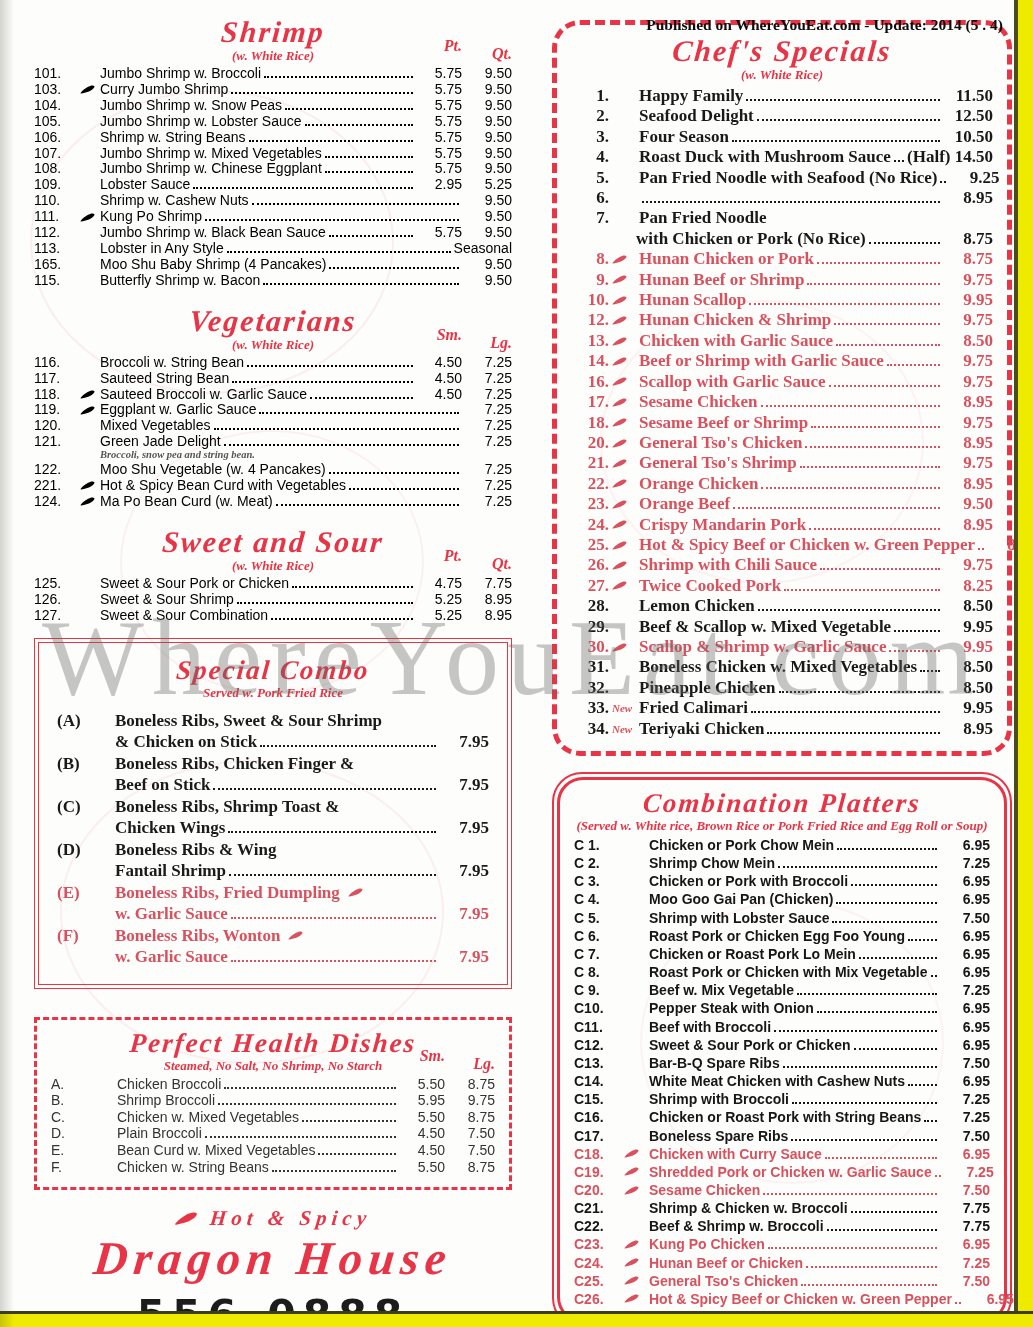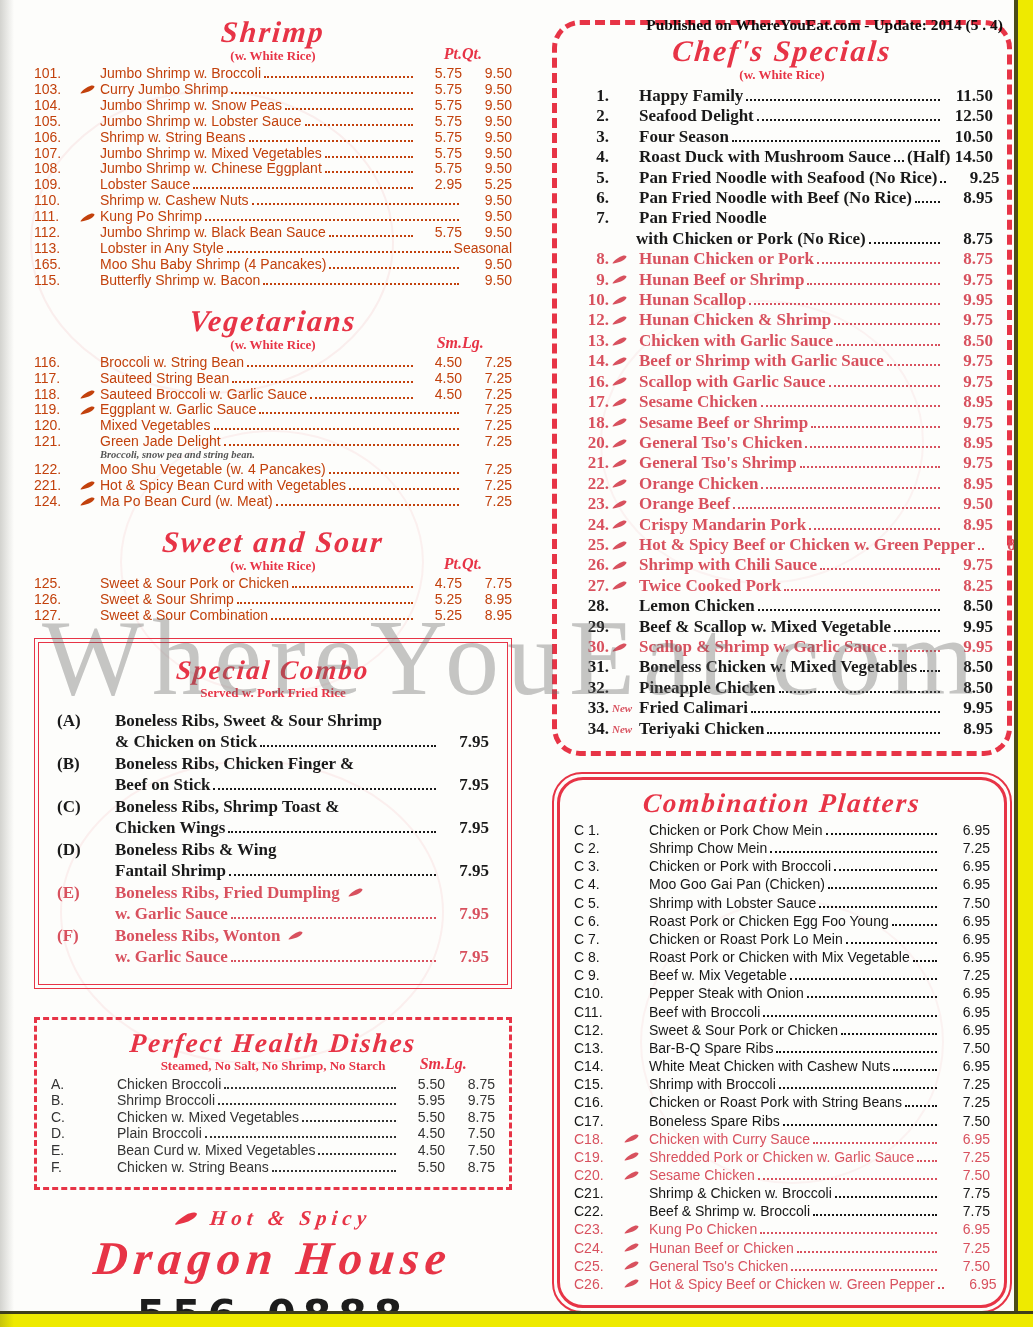--- a/index.html
+++ b/index.html
@@ -35,28 +35,28 @@
 
   .cols{position:relative;display:flex;z-index:1;}
   .col-left{width:478px;margin-left:34px;padding-top:16px;flex:none;}
   .col-right{width:460px;margin-left:40px;padding-top:20px;flex:none;}
 
   
   .script{font-family:"Liberation Serif",serif;font-style:italic;font-weight:bold;
     color:var(--red);transform:skewX(-5deg);letter-spacing:2px;margin:0;text-align:center;}
   .t-big{font-size:30px;line-height:32px;}
   .t-med{font-size:27px;line-height:30px;}
-  .subtitle{font-family:"Liberation Serif",serif;font-weight:bold;
+  .subtitle{font-family:"Liberation Serif",serif;font-style:italic;font-weight:bold;
     color:var(--red);font-size:13px;text-align:center;line-height:15px;}
   .listhead{position:relative;margin-bottom:3px;}
   .colheads{position:absolute;right:0;bottom:0;display:flex;
     font-family:"Liberation Serif",serif;font-style:italic;font-weight:bold;
     color:var(--red);font-size:16px;}
   .colheads .c1{width:46px;text-align:right;}
-  .colheads .c2{min-width:50px;}
+  .colheads .c2{min-width:50px;text-align:right;margin-top:8px;}
 
   section{position:relative;}
   .sec-gap{margin-top:16px;}
 
   
   .mrow{display:flex;align-items:baseline;}
   .mrow.red{color:var(--item-red);}
   .num{flex:none;}
   .icn{flex:none;align-self:center;display:flex;align-items:center;}
   .iname{white-space:nowrap;}
@@ -64,21 +64,21 @@
   .p1{flex:none;width:46px;text-align:right;}
   .p2{flex:none;min-width:50px;text-align:right;white-space:nowrap;}
   .chili{width:15px;height:9px;flex:none;}
   .chili.big{width:24px;height:13px;}
   .chili.after{margin-left:8px;align-self:center;}
   .new{font:bold italic 11px "Liberation Serif",serif;color:var(--item-red);}
   .indent{flex:none;}
   .subnote{font:bold italic 10.5px "Liberation Serif",serif;color:#555;margin:-1px 0 2px 66px;}
 
   
-  .lt .mrow{font-size:14px;line-height:15.9px;color:#c2410c;}
+  .lt .mrow{font-size:14px;line-height:15.9px;color:#000000;}
   .lt .num{width:46px;}
   .lt .icn{width:20px;}
 
   
   .box-special{border:1px solid var(--red);padding:3px;margin-top:14px;}
   .box-special-inner{border:1px solid var(--red);padding:12px 18px 16px;}
   .special .mrow{font-family:"Liberation Serif",serif;font-weight:bold;font-size:17px;
     line-height:21.5px;color:#1a1a1a;}
   .special .mrow.red{color:var(--item-red);}
   .special .num{width:58px;}
@@ -108,21 +108,21 @@
     line-height:20.4px;color:#191919;}
   .chef .mrow.red{color:var(--item-red);}
   .chef .num{width:38px;text-align:right;}
   .chef .icn{width:27px;padding-left:3px;}
   .chef .indent{width:65px;}
   .chef-items{margin-top:4px;}
 
   
   .box-combo-outer{border:2px solid var(--red);border-radius:30px;padding:3px;margin-top:16px;}
   .box-combo{border:3px solid var(--red);border-radius:26px;padding:8px 14px 12px;}
-  .combo .mrow{font-weight:normal;font-size:14px;line-height:18.15px;color:#161616;}
+  .combo .mrow{font-weight:bold;font-size:14px;line-height:18.15px;color:#161616;}
   .combo .mrow.red{color:var(--item-red);}
   .combo .num{width:50px;}
   .combo .icn{width:25px;}
   .combo-items{margin-top:3px;}
 </style>
 </head>
 <body>
 
 <div class="page">
   <div class="swirl s1"></div>
@@ -584,21 +584,20 @@
             <div class="mrow">
               <span class="num">5.</span>
               <span class="icn"></span>
               <span class="iname">Pan Fried Noodle with Seafood (No Rice)</span>
               <span class="dots"></span>
               <span class="p2">9.25</span>
             </div>
             <div class="mrow">
               <span class="num">6.</span>
               <span class="icn"></span>
-              <span class="iname">Pan Fried Noodle with Beef (No Rice)</span>
               <span class="dots"></span>
               <span class="p2">8.95</span>
             </div>
             <div class="mrow">
               <span class="num">7.</span>
               <span class="icn"></span>
               <span class="iname">Pan Fried Noodle</span>
             </div>
             <div class="mrow">
               <span class="indent"></span>
@@ -849,20 +848,21 @@
               <span class="iname">Teriyaki Chicken</span>
               <span class="dots"></span>
               <span class="p2">8.95</span>
             </div>
           </div>
       </section>
 
       <section class="box-combo-outer">
         <div class="box-combo">
           <h2 class="script t-med">Combination Platters</h2>
+          <div class="subtitle">(Served w. White rice, Brown Rice or Pork Fried Rice and Egg Roll or Soup)</div>
           <div class="combo combo-items">
               <div class="mrow">
                 <span class="num">C 1.</span>
                 <span class="icn"></span>
                 <span class="iname">Chicken or Pork Chow Mein</span>
                 <span class="dots"></span>
                 <span class="p2">6.95</span>
               </div>
               <div class="mrow">
                 <span class="num">C 2.</span>

